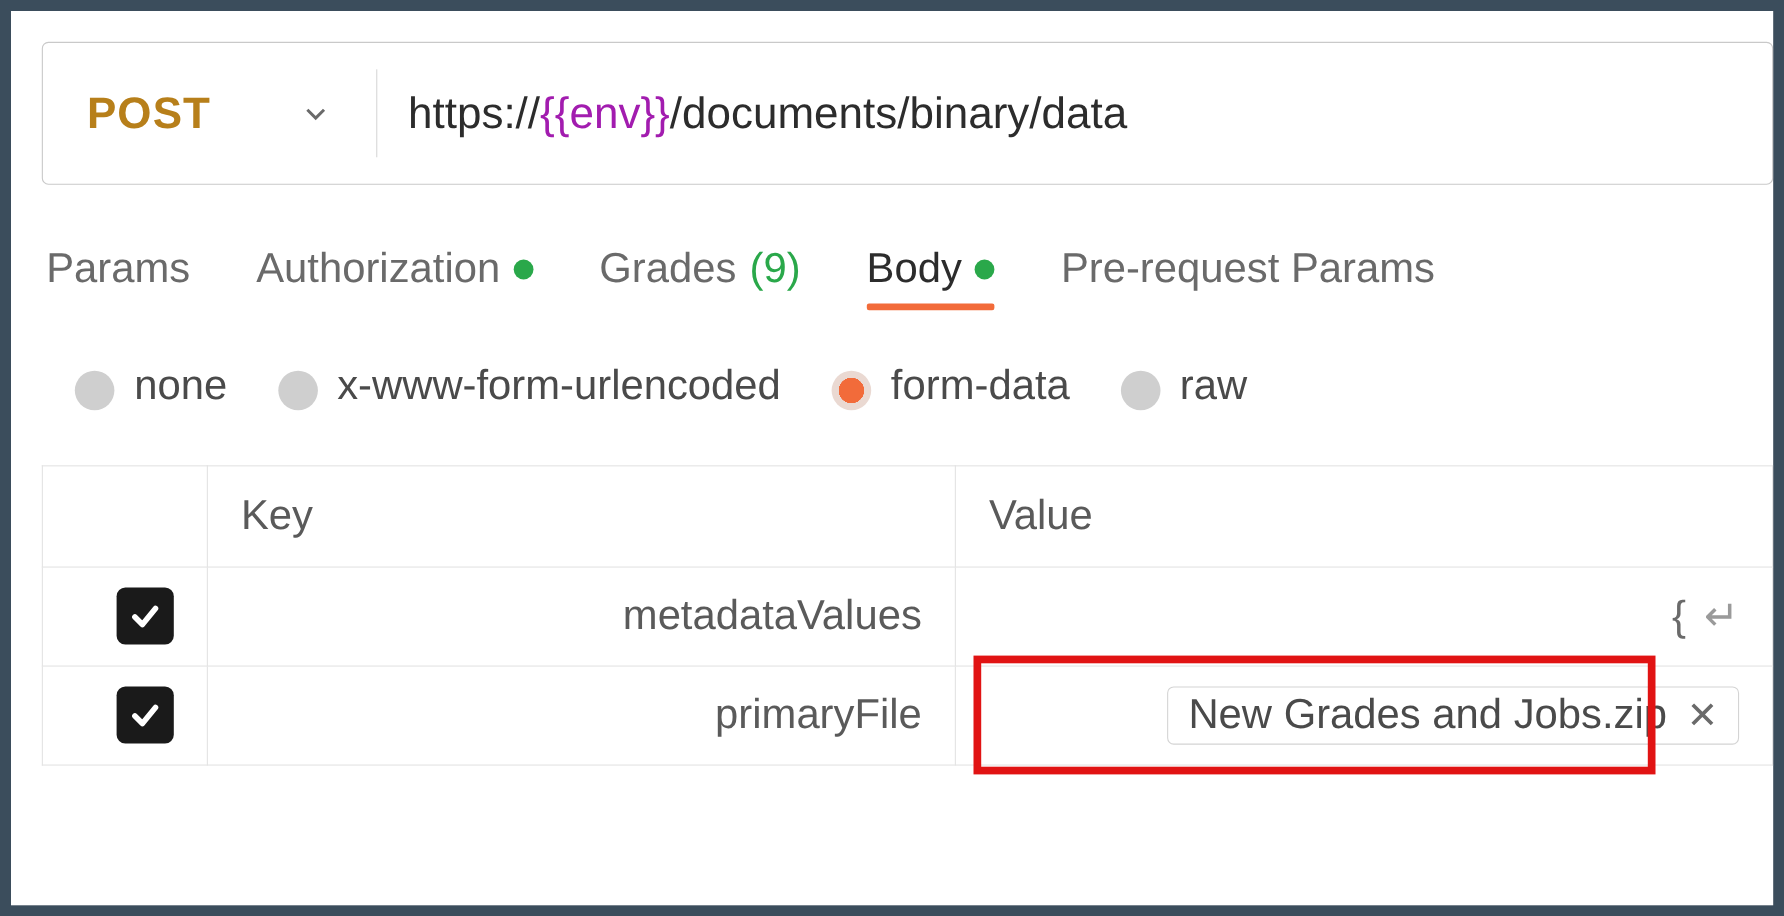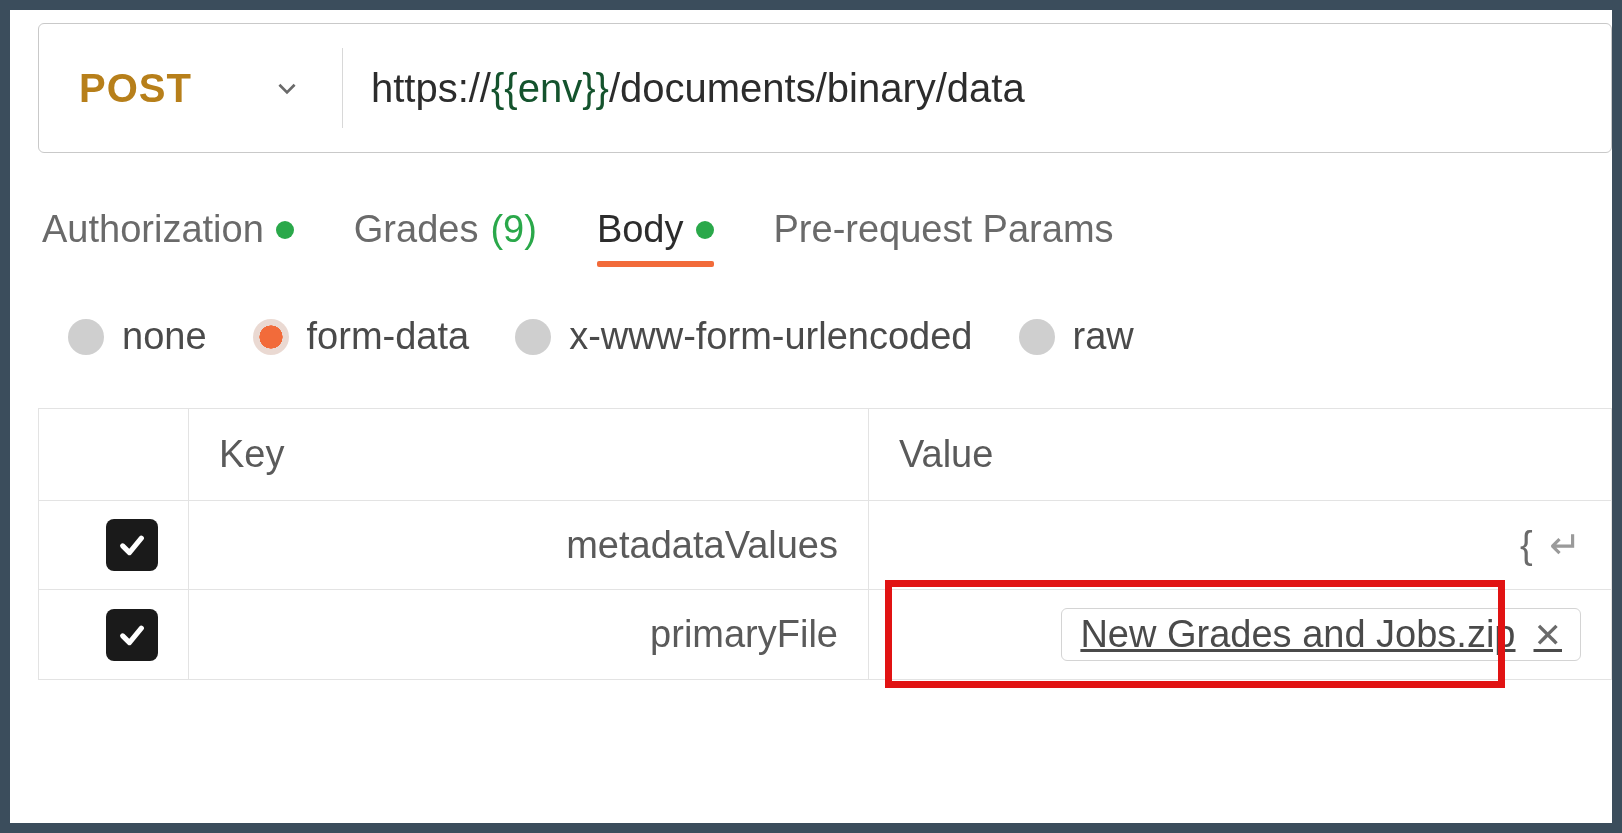--- a/index.html
+++ b/index.html
@@ -8,21 +8,21 @@
   background: #3b4d5c;
   width: 1622px;
   height: 833px;
   padding: 10px;
   overflow: hidden;
 }
 .frame {
   background: #fff;
   width: 100%;
   height: 100%;
-  padding: 13px 0 0 28px;
+  padding: 28px 0 0 28px;
   overflow: hidden;
 }
 .url-bar {
   border: 1px solid #c9c9c9;
   border-radius: 6px;
   display: flex;
   align-items: center;
   height: 130px;
   margin-right: 0;
 }
@@ -49,21 +49,21 @@
   justify-content: center;
 }
 .chevron svg { stroke: #6a6a6a; stroke-width: 2.5; fill: none; }
 .url-text {
   padding-left: 28px;
   font-size: 40px;
   color: #2c2c2c;
   white-space: nowrap;
   flex: 1;
 }
-.url-var { color: #14532d; }
+.url-var { color: #a21caf; }
 .tabs {
   display: flex;
   gap: 60px;
   margin-top: 55px;
   padding-left: 4px;
 }
 .tab {
   font-size: 38px;
   color: #6a6a6a;
   display: flex;
@@ -94,21 +94,21 @@
 }
 .body-types {
   display: flex;
   gap: 46px;
   margin-top: 50px;
   padding-left: 30px;
   align-items: center;
 }
 .radio-opt {
   display: flex;
-  align-items: center;
+  align-items: flex-end;
   gap: 18px;
   font-size: 38px;
   color: #4a4a4a;
   cursor: pointer;
 }
 .radio-circle {
   width: 36px; height: 36px;
   border-radius: 50%;
   background: #cfcfcf;
   display: inline-block;
@@ -157,21 +157,20 @@
 }
 .file-chip {
   display: inline-flex;
   align-items: center;
   gap: 18px;
   border: 1px solid #d4d4d4;
   border-radius: 6px;
   padding: 4px 18px;
   font-size: 38px;
   color: #4a4a4a;
-  text-decoration: underline;
 }
 .file-chip .x {
   color: #6a6a6a;
   cursor: pointer;
   font-size: 34px;
 }
 .highlight-box {
   position: absolute;
   border: 7px solid #e11313;
   pointer-events: none;
@@ -191,20 +190,23 @@
           </svg>
       </span>
     </div>
     <div class="url-text">
       <span>https://</span><span class="url-var">{{env}}</span><span>/documents/binary/data</span>
     </div>
   </div>
 
   <div class="tabs">
     <div class="tab">
+      <span>Params</span>
+    </div>
+    <div class="tab">
       <span>Authorization</span>
       <span class="dot"></span>
     </div>
     <div class="tab">
       <span>Grades</span>
       <span class="count">(9)</span>
     </div>
     <div class="tab active">
       <span>Body</span>
       <span class="dot"></span>
@@ -212,27 +214,27 @@
     <div class="tab">
       <span>Pre-request Params</span>
     </div>
   </div>
 
   <div class="body-types">
     <div class="radio-opt">
       <span class="radio-circle"></span>
       <span>none</span>
     </div>
+    <div class="radio-opt">
+      <span class="radio-circle"></span>
+      <span>x-www-form-urlencoded</span>
+    </div>
     <div class="radio-opt selected">
       <span class="radio-circle"></span>
       <span>form-data</span>
-    </div>
-    <div class="radio-opt">
-      <span class="radio-circle"></span>
-      <span>x-www-form-urlencoded</span>
     </div>
     <div class="radio-opt">
       <span class="radio-circle"></span>
       <span>raw</span>
     </div>
   </div>
 
   <table class="data-table">
     <thead>
       <tr>

